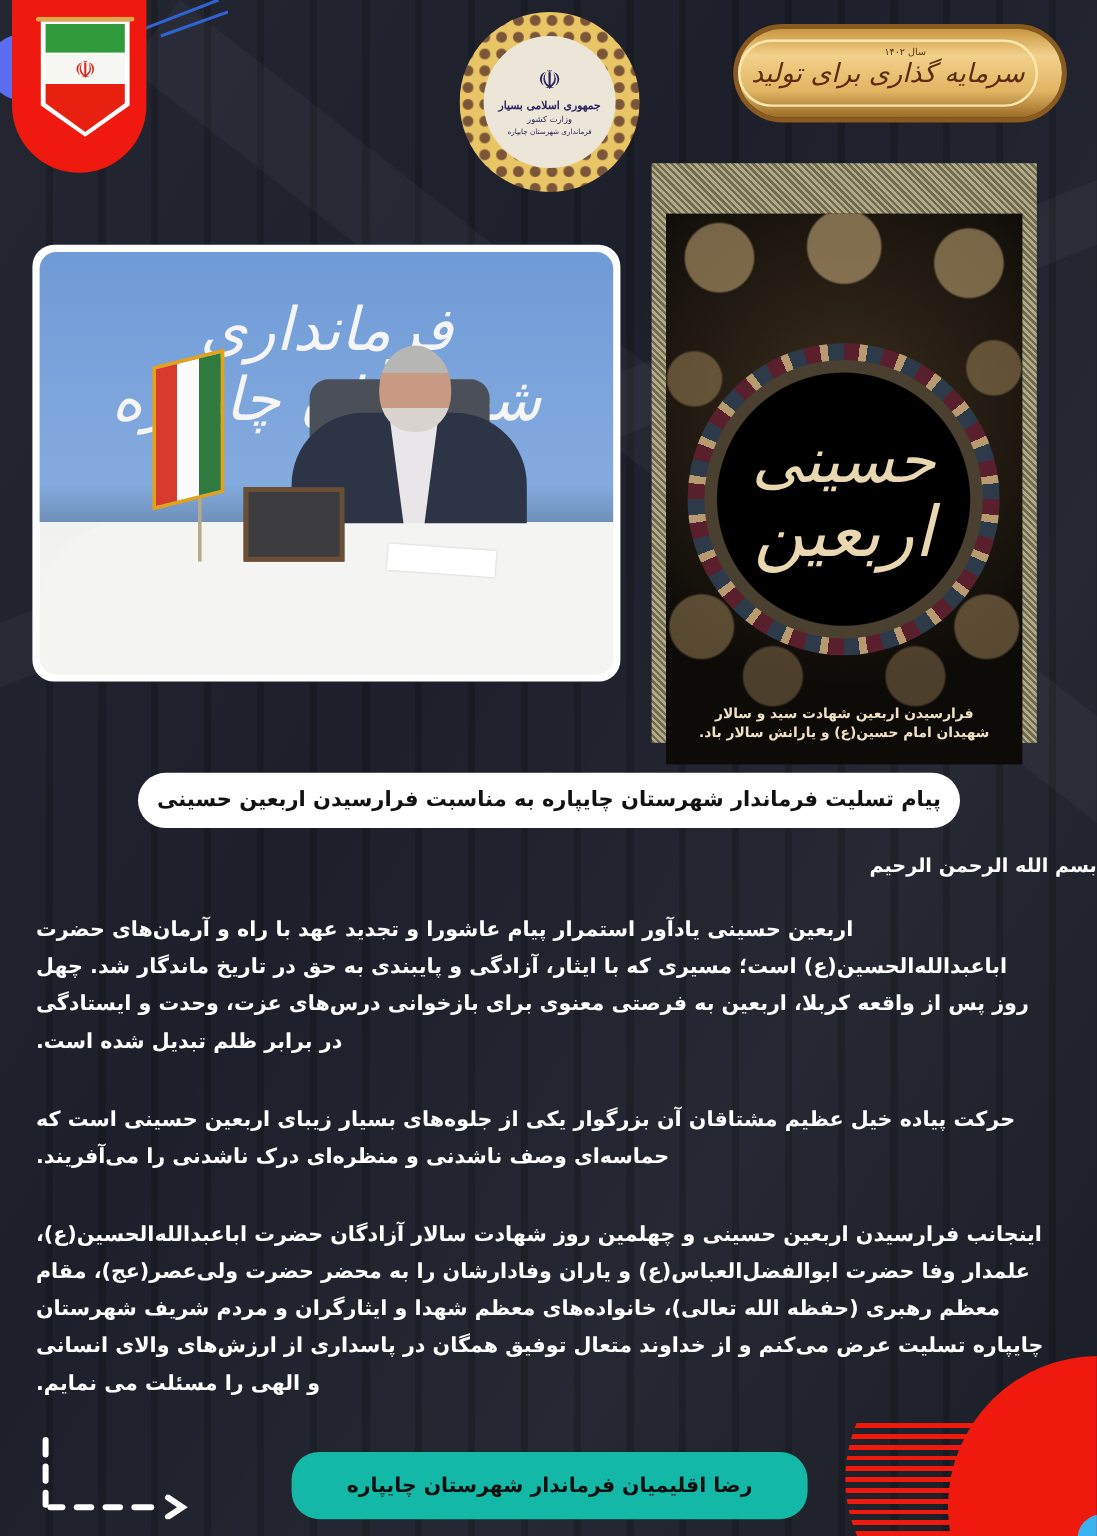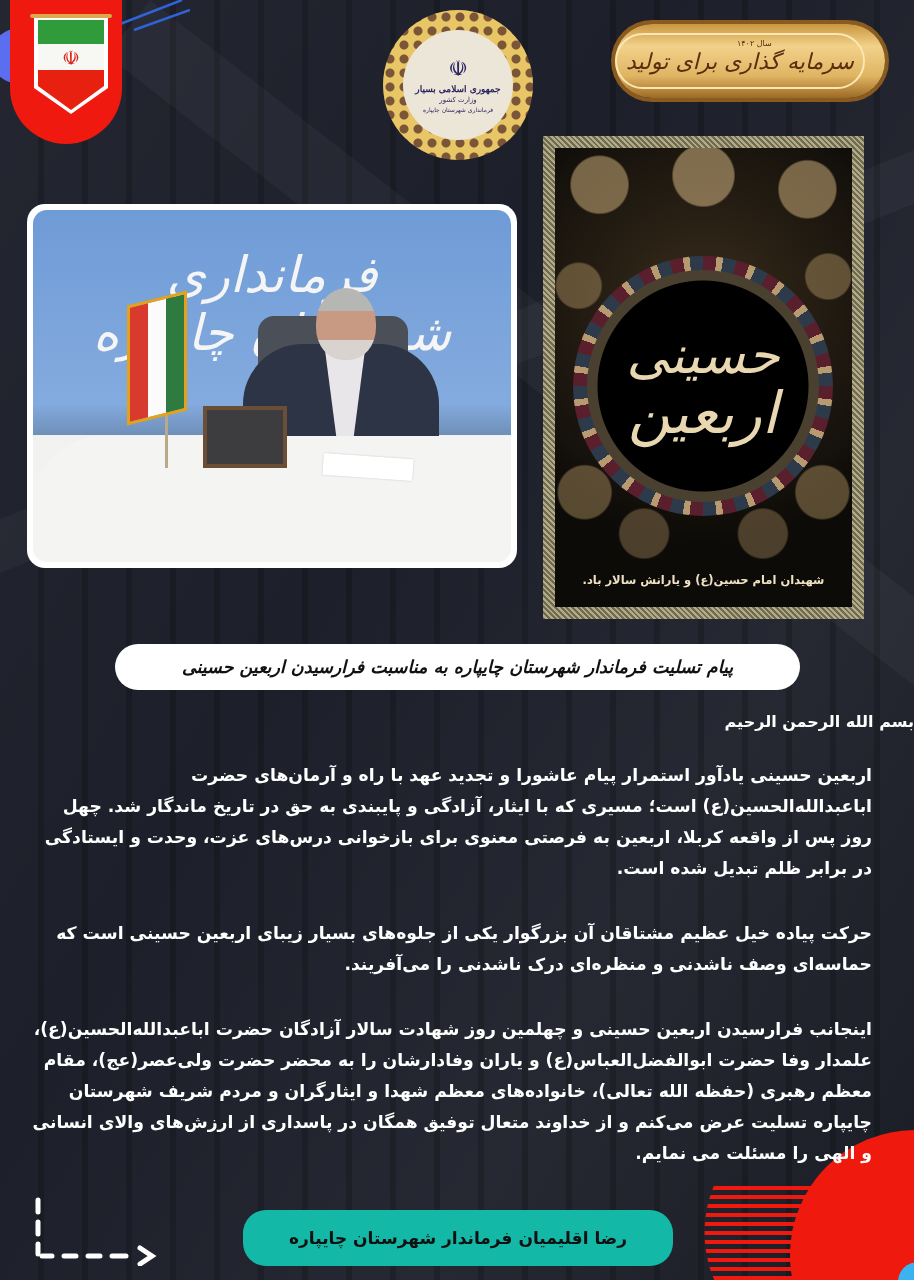--- a/index.html
+++ b/index.html
@@ -40,21 +40,21 @@
       background: linear-gradient(180deg, #c9963f, #f2d18a 30%, #e0b563 70%, #9c6a25);
       box-shadow: 0 0 0 4px #8a5a1e; z-index:2; display:flex; align-items:center; }
     .slogan-inner { width:250px; height:56px; border-radius:28px; border:2px solid #fbe7b2;
       display:flex; align-items:center; justify-content:center; position:relative; }
     .slogan-text { font-family:"DejaVu Serif", serif; font-size:22px; font-style:italic; color:#5a2c10; direction:rtl; }
     .slogan-year { position:absolute; top:4px; left:120px; font-size:8px; color:#5a2c10; direction:rtl; font-family:"DejaVu Serif", serif; }
 
     
     .poster { position:absolute; left:543px; top:136px; width:321px; height:483px; z-index:2;
       background: repeating-linear-gradient(45deg, #6f6a52 0 2px, #b3ab86 2px 4px); padding:12px; }
-    .poster-inner { width:100%; height:100%; background: radial-gradient(circle at 50% 35%, #3a2d1c, #0d0b08 70%); position:relative; overflow:hidden; }
+    .poster-inner { width:100%; height:100%; background: radial-gradient(circle at 50% 35%, #3a2d1c, #0d0b08 70%); position:relative; overflow:hidden;margin-top:30px; }
     .poster-flowers { position:absolute; inset:0;
       background:
         radial-gradient(circle at 15% 8%, rgba(200,170,120,0.55) 0 28px, transparent 30px),
         radial-gradient(circle at 50% 6%, rgba(210,180,130,0.55) 0 30px, transparent 32px),
         radial-gradient(circle at 85% 9%, rgba(200,170,120,0.55) 0 28px, transparent 30px),
         radial-gradient(circle at 8% 30%, rgba(180,150,100,0.45) 0 22px, transparent 24px),
         radial-gradient(circle at 92% 28%, rgba(180,150,100,0.45) 0 22px, transparent 24px),
         radial-gradient(circle at 10% 75%, rgba(180,150,100,0.45) 0 26px, transparent 28px),
         radial-gradient(circle at 90% 75%, rgba(180,150,100,0.45) 0 26px, transparent 28px),
         radial-gradient(circle at 30% 84%, rgba(170,140,95,0.4) 0 24px, transparent 26px),
@@ -83,26 +83,26 @@
       background: linear-gradient(180deg, #b6b6b4 0 32%, #c99a83 32% 72%, #d9d3cf 72%); }
     .photo-desk { position:absolute; left:0; right:0; top:226px; height:130px; background:#f4f4f2; border-radius:70px 0 0 0; }
     .photo-flag-pole { position:absolute; left:132px; top:88px; width:3px; height:170px; background:#b9a98a; }
     .photo-flag { position:absolute; left:94px; top:88px; width:60px; height:120px;
       background: linear-gradient(90deg, #d93a2e 0 33%, #fbfbfb 33% 66%, #2f7a3e 66%); border:3px solid #e3a21a; transform: skewY(-14deg); }
     .photo-frame-pic { position:absolute; left:170px; top:196px; width:84px; height:62px; background:#3d3d40; border:4px solid #6b4e36; }
     .photo-paper { position:absolute; left:290px; top:246px; width:90px; height:22px; background:#fff; transform: rotate(4deg); box-shadow: 0 0 2px rgba(0,0,0,0.2); }
 
     
     .title-pill { position:absolute; left:115px; top:644px; width:685px; height:46px; border-radius:23px; background:#ffffff; z-index:3;
-      display:flex; align-items:center; justify-content:center;font-style:italic; }
+      display:flex; align-items:center; justify-content:center; }
     .title-text { color:#111; font-size:17.5px; font-weight:bold; direction:rtl; }
 
     .basmala { position:absolute; left:0; right:0; top:712px; text-align:right; direction:rtl; font-size:16px; font-weight:bold; z-index:3; }
 
-    .body-text { position:absolute; left:30px; right:42px; z-index:3; direction:rtl; text-align:right;
+    .body-text { position:absolute; left:30px; right:42px; z-index:3; direction:rtl; text-align:left;
       font-size:17.2px; font-weight:bold; line-height:31px; color:#ffffff; }
     .p1 { top:760px; }
     .p2 { top:918px; }
     .p3 { top:1014px; }
 
     
     .red-blob { position:absolute; left:790px; top:1130px; width:250px; height:250px; border-radius:50%; background:#ef190e; z-index:1; }
     .wave-stripes { position:absolute; left:655px; top:1185px; width:170px; height:95px; z-index:1;
       background: repeating-linear-gradient(0deg, #ef190e 0 4px, transparent 4px 9px);
       -webkit-mask: radial-gradient(circle at 100% 50%, #000 0 120px, transparent 121px);
@@ -162,20 +162,21 @@
 <div class="poster">
   <div class="poster-inner">
     <div class="poster-flowers"></div>
     <div class="poster-ring"></div>
     <div class="poster-ring2"></div>
     <div class="poster-calligraphy">
       <div class="big1">حسینی</div>
       <div class="big2">اربعین</div>
     </div>
     <div class="poster-caption">
+      <div>فرارسیدن اربعین شهادت سید و سالار</div>
       <div>شهیدان امام حسین(ع) و یارانش سالار باد.</div>
     </div>
   </div>
 </div>
 
 <div class="photo-frame">
   <div class="photo">
     <div class="photo-banner-text">فرمانداری شهرستان چایپاره</div>
     <div class="photo-chair"></div>
     <div class="photo-person-body"></div>

